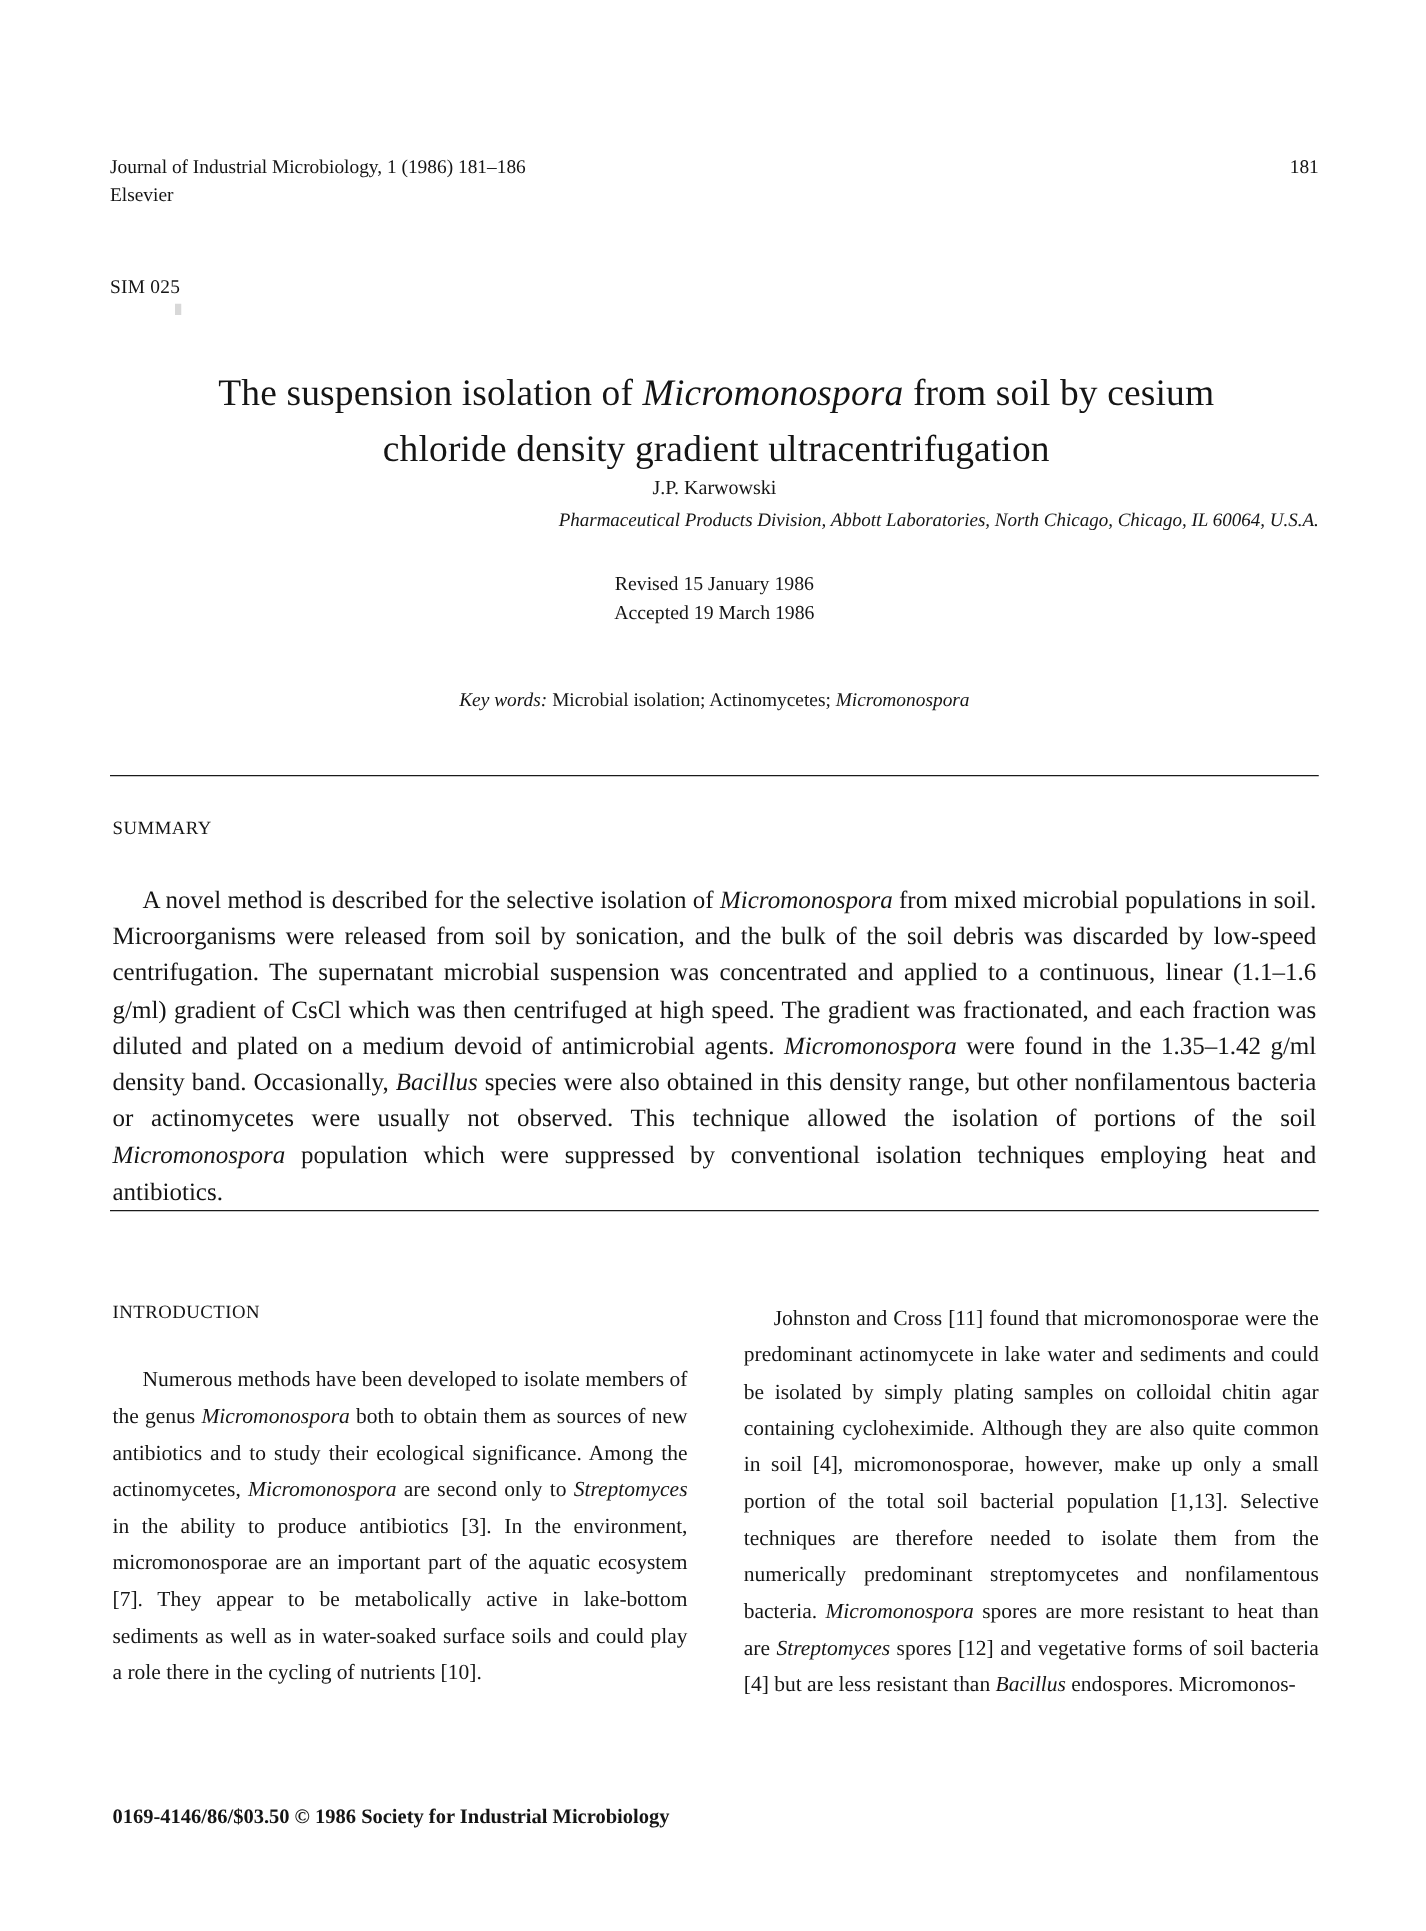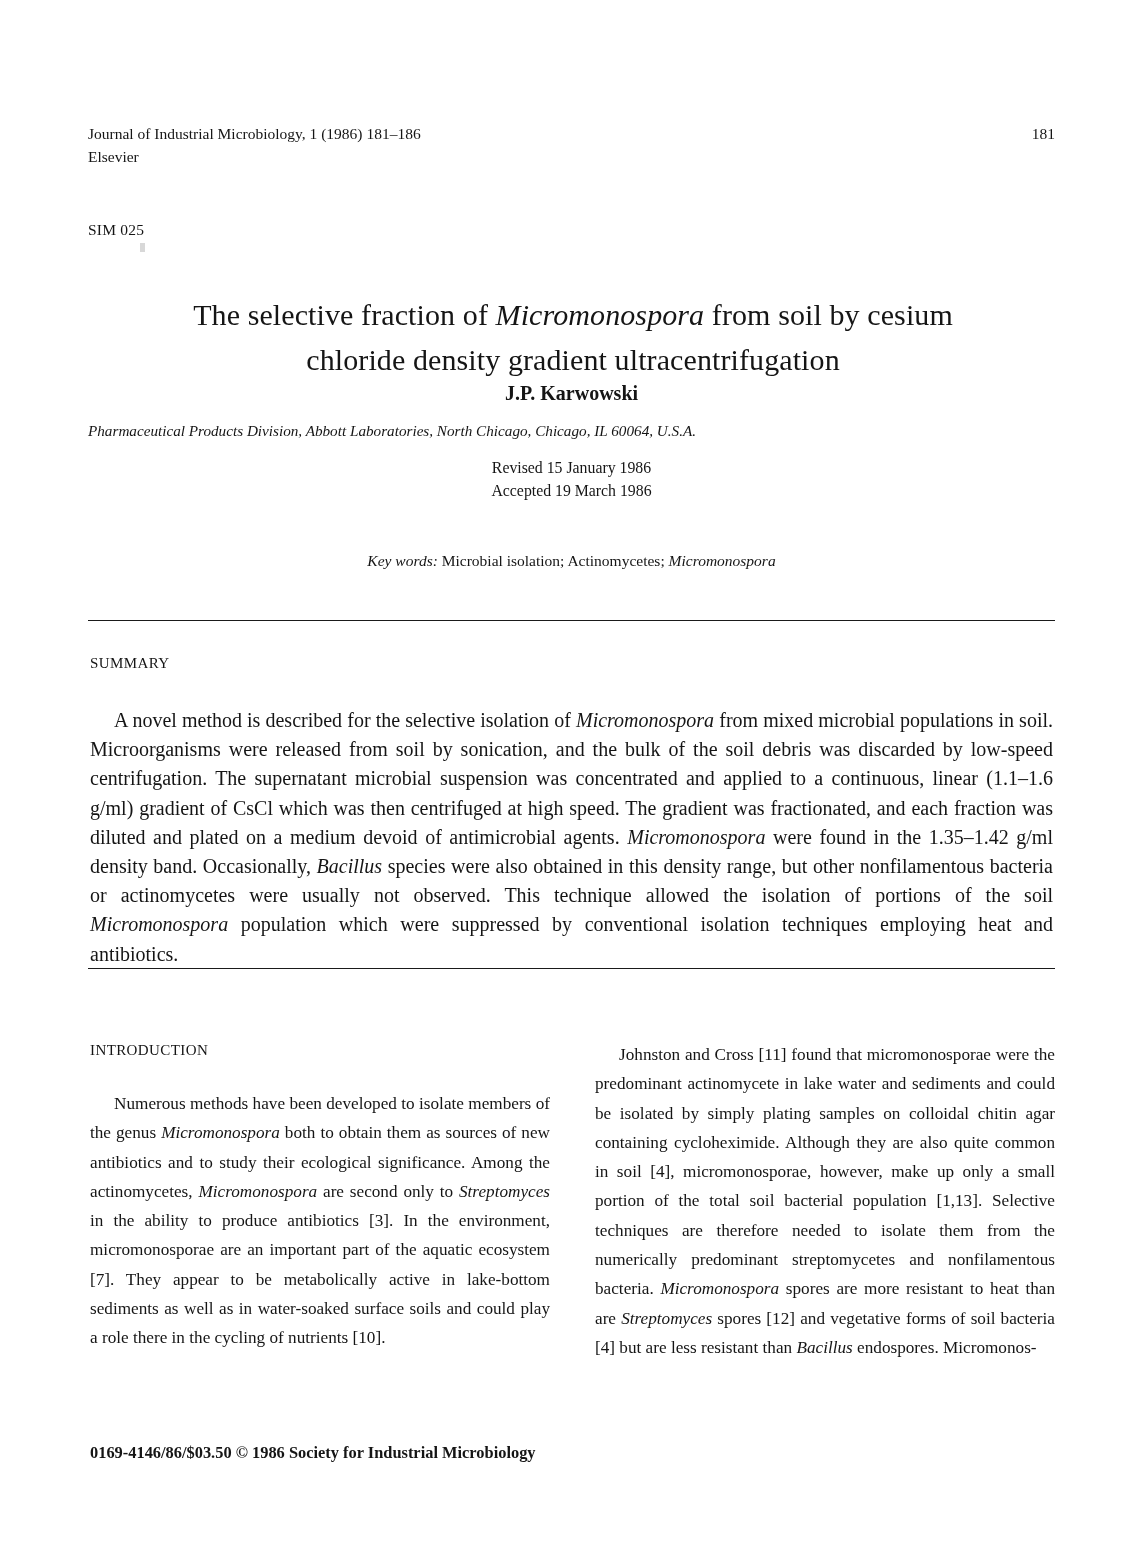--- a/index.html
+++ b/index.html
@@ -67,29 +67,28 @@
     letter-spacing: 0.1px;
   }
   .title i { font-style: italic; }
 
   .author {
     position: absolute;
     top: 382px;
     left: 0;
     width: 967px;
     text-align: center;
-    font-size: 20px;
-    font-weight: bold;
+    font-size: 16px;
   }
   .affiliation {
     position: absolute;
-    top: 422px;
-    left: 0;
-    width: 967px;
-    text-align: left;
+    top: 408px;
+    left: 0;
+    width: 967px;
+    text-align: right;
     font-size: 15.2px;
     font-style: italic;
   }
   .dates {
     position: absolute;
     top: 457px;
     left: 0;
     width: 967px;
     text-align: center;
     font-size: 15.8px;
@@ -186,21 +185,21 @@
   <div class="speck"></div>
 
   <div class="runhead">
     <span class="journal-line">Journal of Industrial Microbiology, 1 (1986) 181–186</span>
     <span class="publisher">Elsevier</span>
     <span class="folio">181</span>
   </div>
   <div class="simcode">SIM 025</div>
 
   <h1 class="title">
-    <span>The selective fraction of </span><i>Micromonospora</i><span> from soil by cesium</span><br>
+    <span>The suspension isolation of </span><i>Micromonospora</i><span> from soil by cesium</span><br>
     <span>chloride density gradient ultracentrifugation</span>
   </h1>
 
   <div class="author">J.P. Karwowski</div>
   <div class="affiliation">Pharmaceutical Products Division, Abbott Laboratories, North Chicago, Chicago, IL 60064, U.S.A.</div>
 
   <div class="dates">
     <div>Revised 15 January 1986</div>
     <div>Accepted 19 March 1986</div>
   </div>

